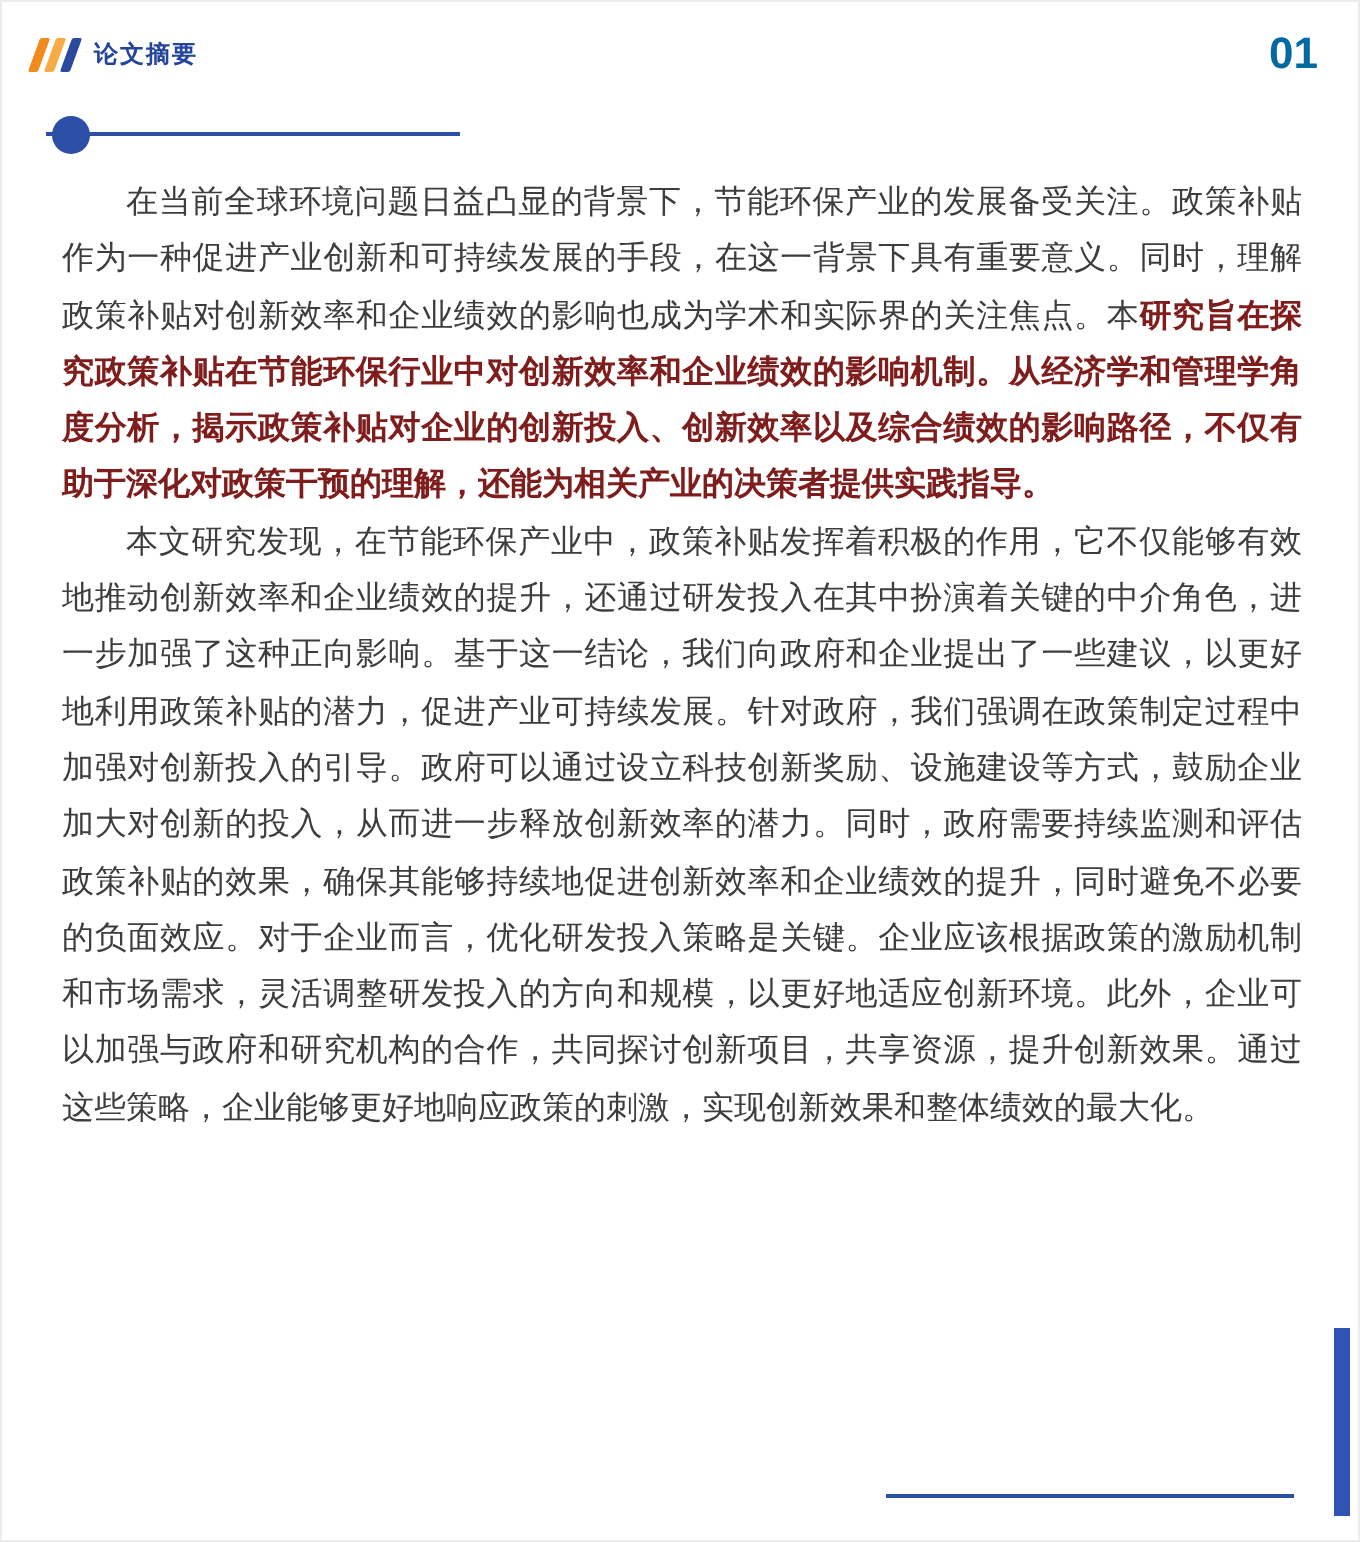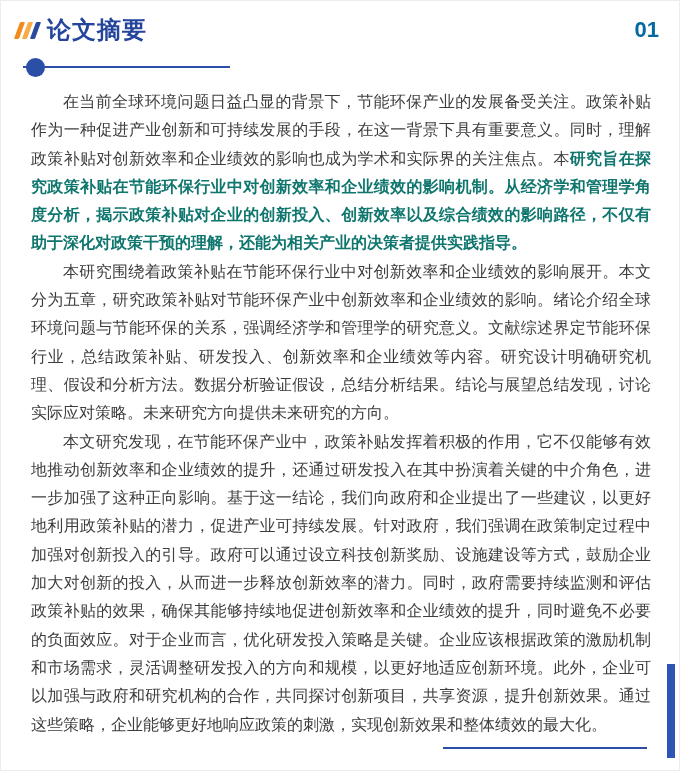--- a/index.html
+++ b/index.html
@@ -24,21 +24,21 @@
   .slashes { display: flex; gap: 3px; padding-left: 4px; }
   .slash {
     width: 5px; height: 17px;
     transform: skewX(-20deg);
     border-radius: 1px;
   }
   .slash-1 { background: #F28A1E; }
   .slash-2 { background: #F8AC47; }
   .slash-3 { background: #2B4A9E; }
   .title {
-    font-size: 24px;
+    font-size: 12px;
     font-weight: bold;
     color: #24459B;
     letter-spacing: 1px;
   }
   .pagenum {
     font-size: 22px;
     font-weight: bold;
     color: #0369a1;
     padding-right: 2px;
   }
@@ -65,21 +65,21 @@
   }
   .content p {
     margin: 0;
     font-size: 16px;
     line-height: 28.3px;
     text-align: justify;
     text-indent: 2em;
     color: #3D3D3D;
   }
   .hl {
-    color: #0f766e;
+    color: #7f1d1d;
     font-weight: bold;
   }
 
   
   .footer-rule {
     position: absolute;
     left: 442px; top: 746px;
     width: 204px; height: 2px;
     background: #2B4FA7;
   }
@@ -105,18 +105,17 @@
   <span class="pagenum">01</span>
 </div>
 
 <div class="marker">
   <div class="marker-line"></div>
   <div class="marker-dot"></div>
 </div>
 
 <div class="content">
   <p><span>在当前全球环境问题日益凸显的背景下，节能环保产业的发展备受关注。政策补贴作为一种促进产业创新和可持续发展的手段，在这一背景下具有重要意义。同时，理解政策补贴对创新效率和企业绩效的影响也成为学术和实际界的关注焦点。本</span><span class="hl">研究旨在探究政策补贴在节能环保行业中对创新效率和企业绩效的影响机制。从经济学和管理学角度分析，揭示政策补贴对企业的创新投入、创新效率以及综合绩效的影响路径，不仅有助于深化对政策干预的理解，还能为相关产业的决策者提供实践指导。</span></p>
-  <p>本研究围绕着政策补贴在节能环保行业中对创新效率和企业绩效的影响展开。本文分为五章，研究政策补贴对节能环保产业中创新效率和企业绩效的影响。绪论介绍全球环境问题与节能环保的关系，强调经济学和管理学的研究意义。文献综述界定节能环保行业，总结政策补贴、研发投入、创新效率和企业绩效等内容。研究设计明确研究机理、假设和分析方法。数据分析验证假设，总结分析结果。结论与展望总结发现，讨论实际应对策略。未来研究方向提供未来研究的方向。</p>
   <p>本文研究发现，在节能环保产业中，政策补贴发挥着积极的作用，它不仅能够有效地推动创新效率和企业绩效的提升，还通过研发投入在其中扮演着关键的中介角色，进一步加强了这种正向影响。基于这一结论，我们向政府和企业提出了一些建议，以更好地利用政策补贴的潜力，促进产业可持续发展。针对政府，我们强调在政策制定过程中加强对创新投入的引导。政府可以通过设立科技创新奖励、设施建设等方式，鼓励企业加大对创新的投入，从而进一步释放创新效率的潜力。同时，政府需要持续监测和评估政策补贴的效果，确保其能够持续地促进创新效率和企业绩效的提升，同时避免不必要的负面效应。对于企业而言，优化研发投入策略是关键。企业应该根据政策的激励机制和市场需求，灵活调整研发投入的方向和规模，以更好地适应创新环境。此外，企业可以加强与政府和研究机构的合作，共同探讨创新项目，共享资源，提升创新效果。通过这些策略，企业能够更好地响应政策的刺激，实现创新效果和整体绩效的最大化。</p>
 </div>
 
 <div class="footer-rule"></div>
 <div class="v-bar"></div>
 
 </body></html>

